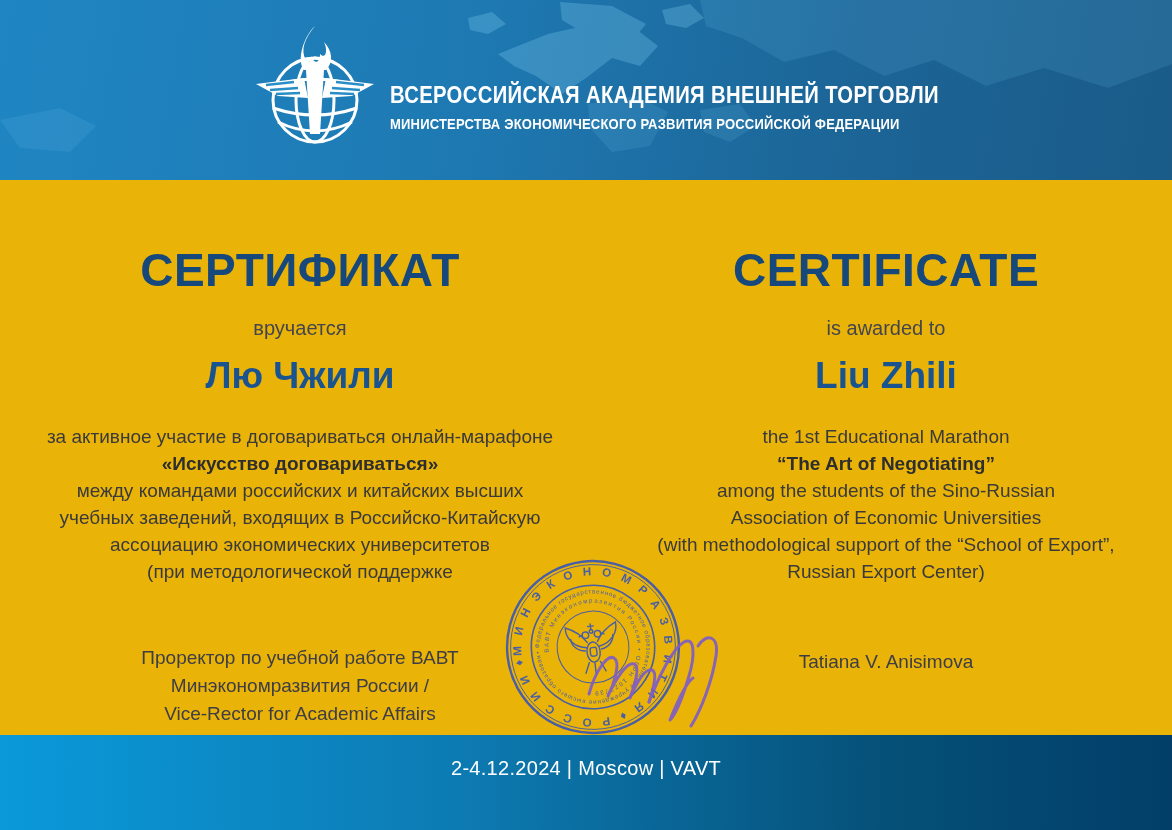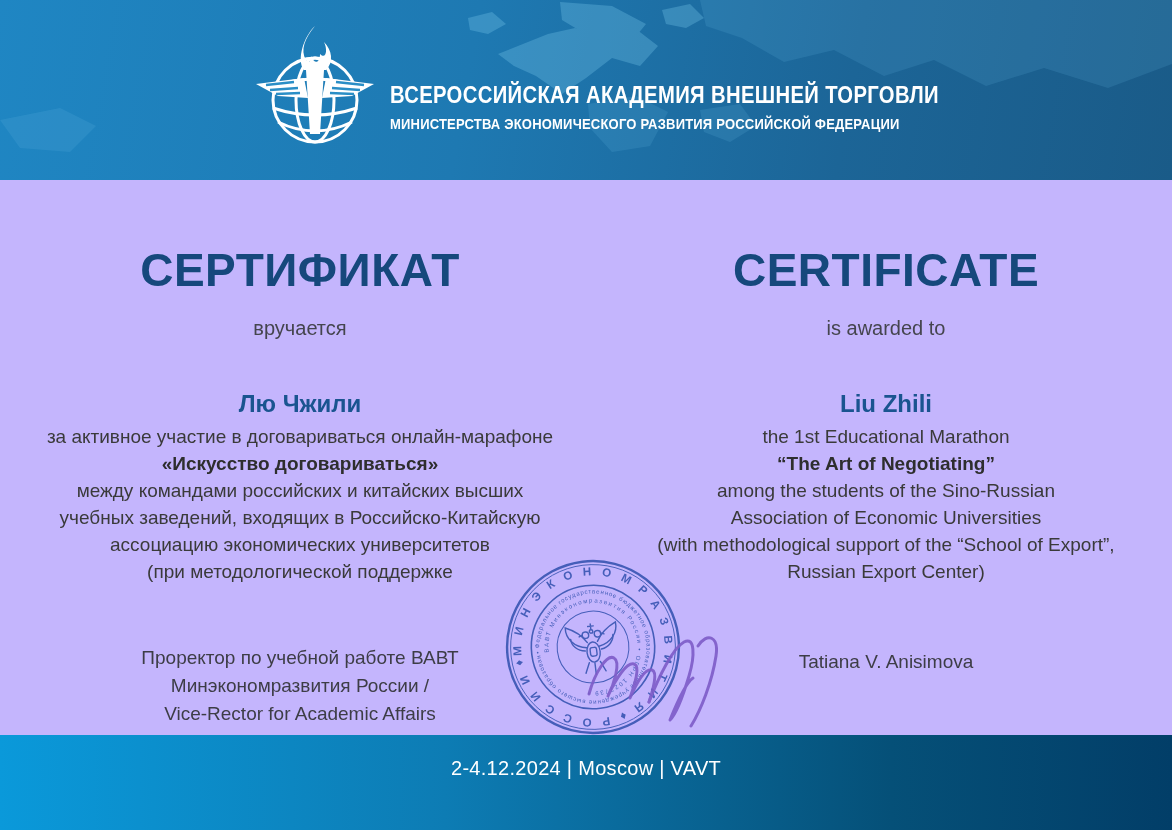--- a/index.html
+++ b/index.html
@@ -1,18 +1,18 @@
 <!DOCTYPE html>
 <html><head>
 <meta charset="utf-8">
 <style>
   html,body{margin:0;padding:0;background:#ffffff;}
   .certificate{
     position:relative;width:1172px;height:830px;overflow:hidden;
-    background:#c4b5fd;font-family:"Liberation Sans","DejaVu Sans",sans-serif;
+    background:#eab308;font-family:"Liberation Sans","DejaVu Sans",sans-serif;
   }
   
   .header{
     position:absolute;top:0;left:0;width:1172px;height:180px;
     background:linear-gradient(100deg,#1f86c3 0%,#1e79b2 40%,#1c6597 72%,#1a5b88 100%);
   }
   .header-map{position:absolute;top:0;left:0;width:1172px;height:180px;}
   .logo{position:absolute;left:248px;top:24px;width:134px;height:122px;}
   .header-text{position:absolute;left:390px;top:82px;color:#ffffff;}
   .header-title{
@@ -22,21 +22,21 @@
   .header-sub{
     font-size:14px;font-weight:bold;letter-spacing:.2px;margin-top:7px;white-space:nowrap;
     transform:scaleX(.93);transform-origin:left center;
   }
   
   .col{position:absolute;width:540px;text-align:center;}
   .col-left{left:30px;}
   .col-right{left:616px;}
   .cert-title{position:absolute;top:243px;font-size:46px;font-weight:800;color:#16487c;letter-spacing:.5px;}
   .cert-sub{position:absolute;top:317px;font-size:20px;color:#45454e;}
-  .cert-name{position:absolute;top:355px;font-size:24px;font-weight:bold;color:#1a5490;margin-top:35px;}
+  .cert-name{position:absolute;top:355px;font-size:37px;font-weight:bold;color:#1a5490;}
   .cert-body{position:absolute;top:423px;font-size:19px;line-height:27px;color:#3a3a3a;}
   .cert-body .b{font-weight:bold;color:#2e2e2e;}
   .sig-block{position:absolute;font-size:19px;line-height:28px;color:#3d3d46;}
   .sig-left{top:644px;}
   .sig-right{top:648px;}
   
   .stamp{position:absolute;left:500px;top:554px;width:186px;height:186px;transform:rotate(-7deg);opacity:.92;}
   .hand-signature{position:absolute;left:583px;top:612px;width:150px;height:118px;}
   
   .footer{

